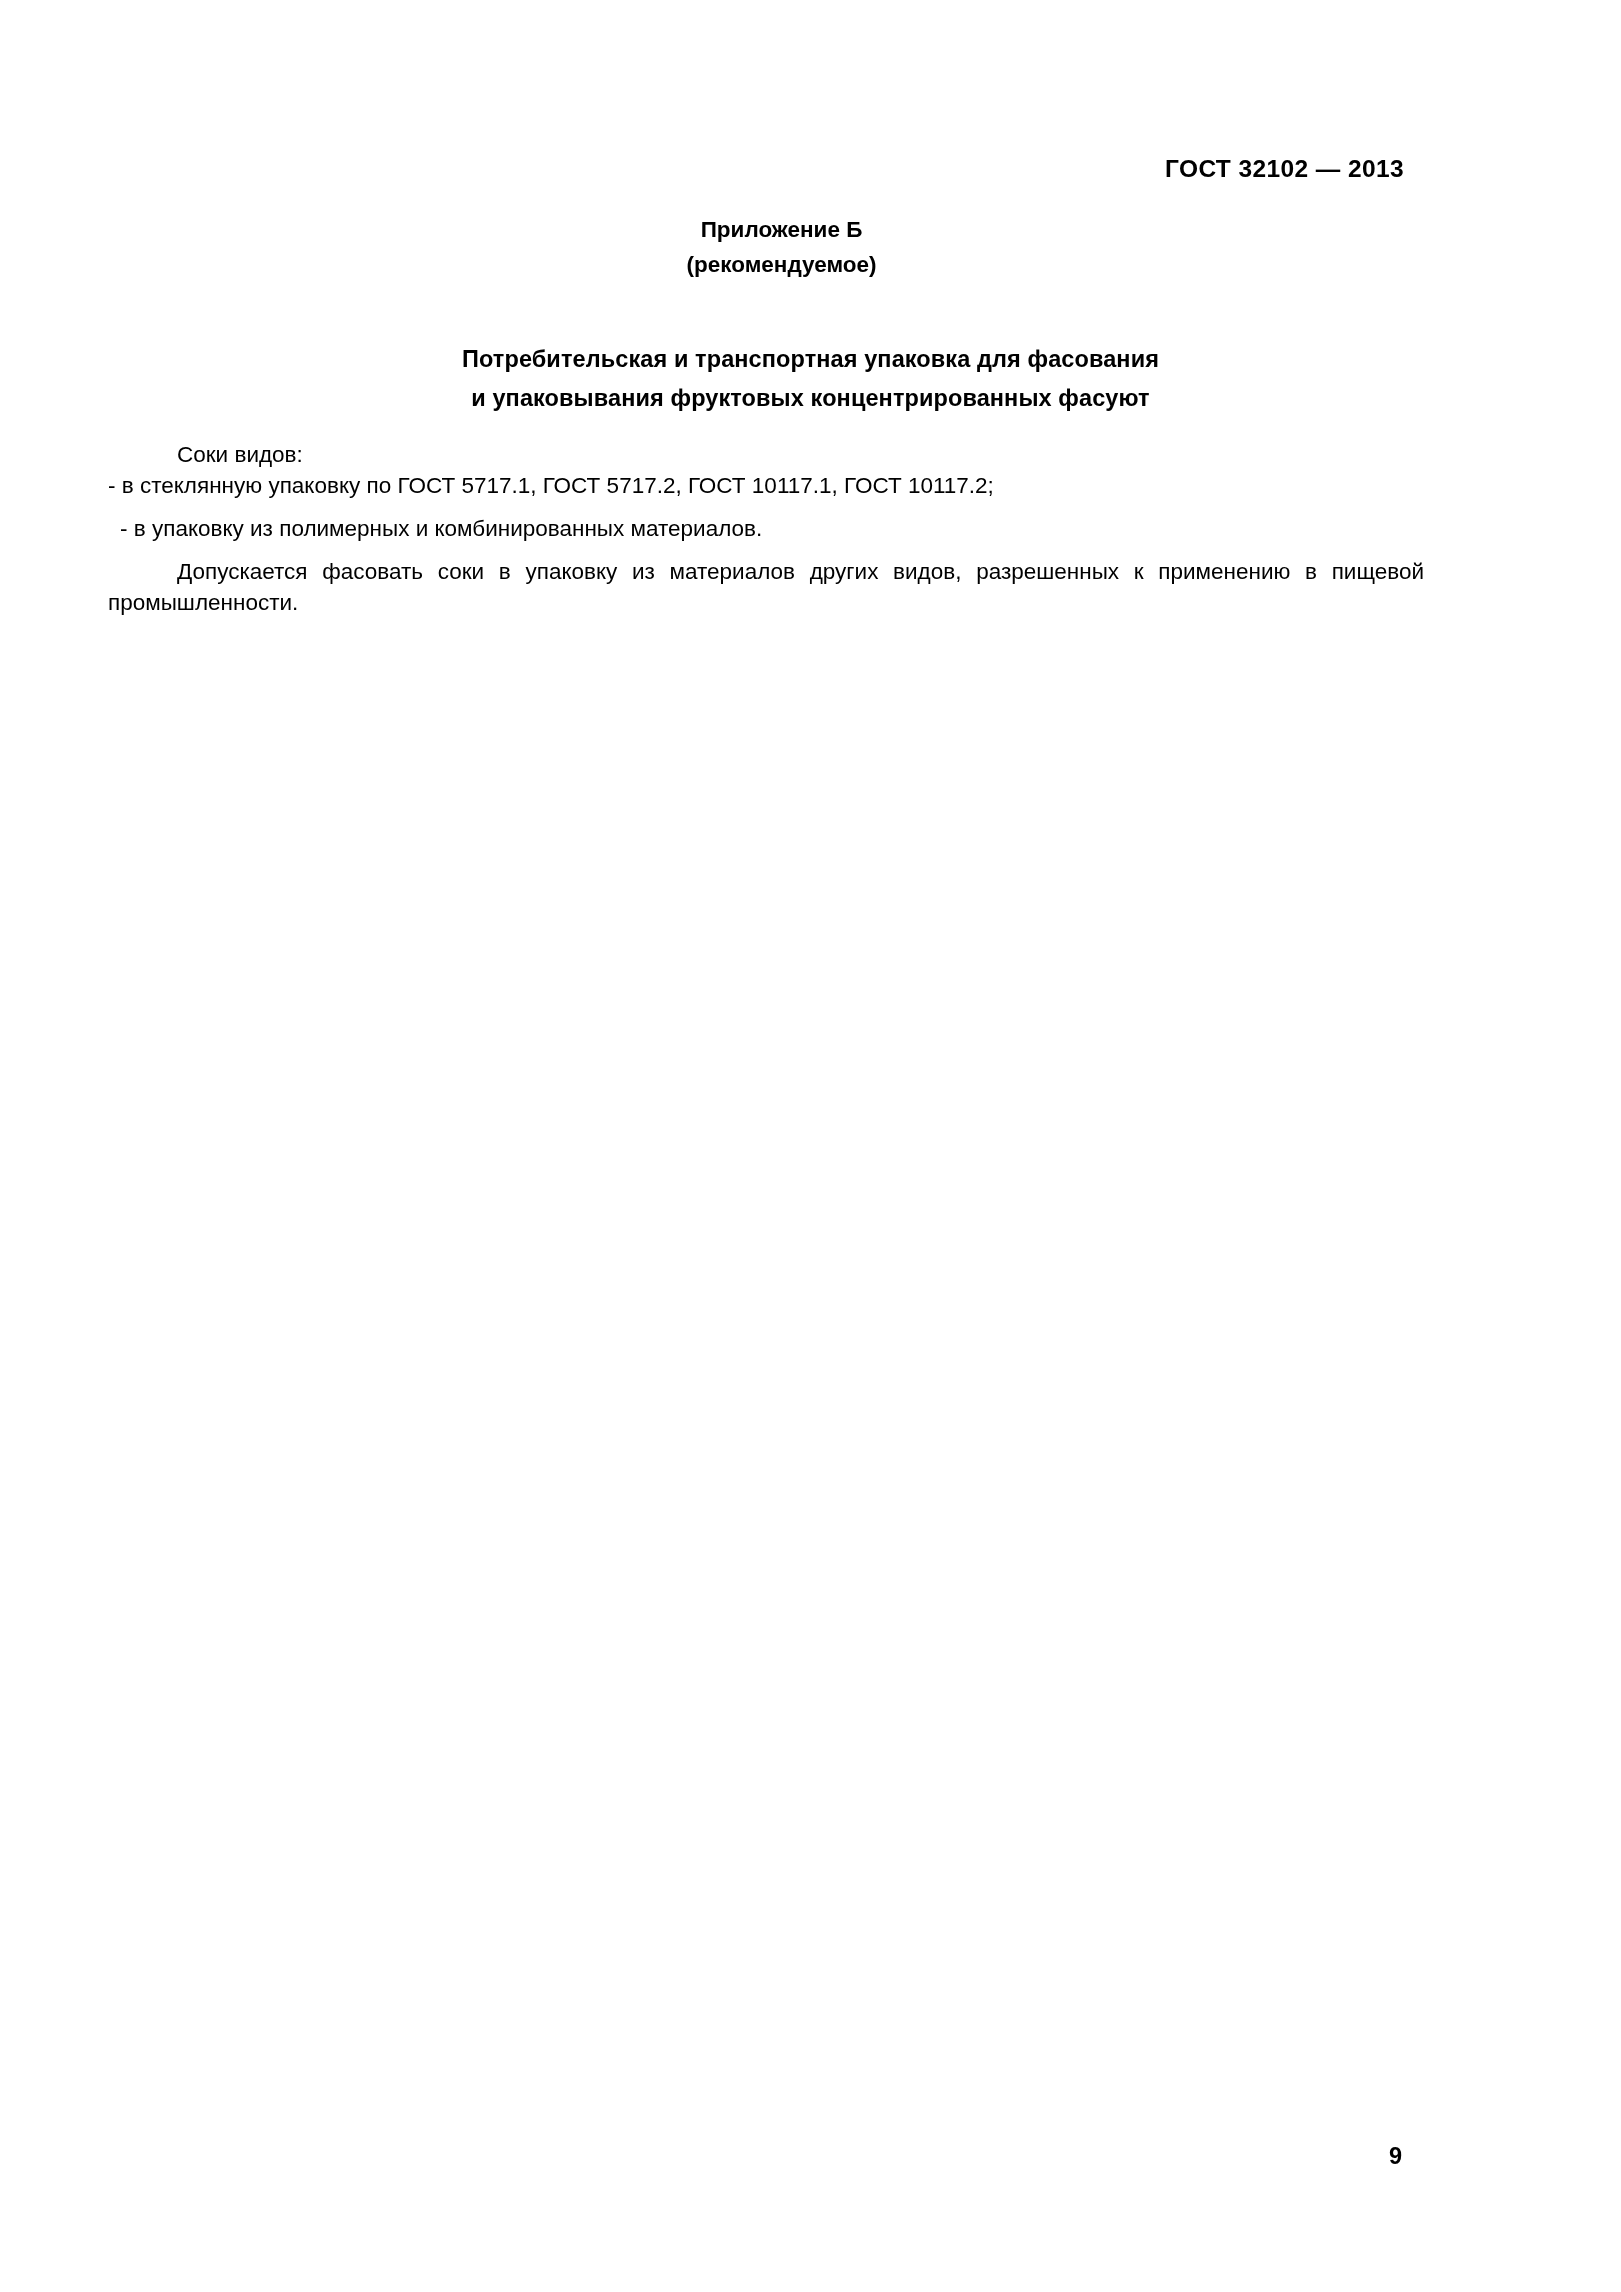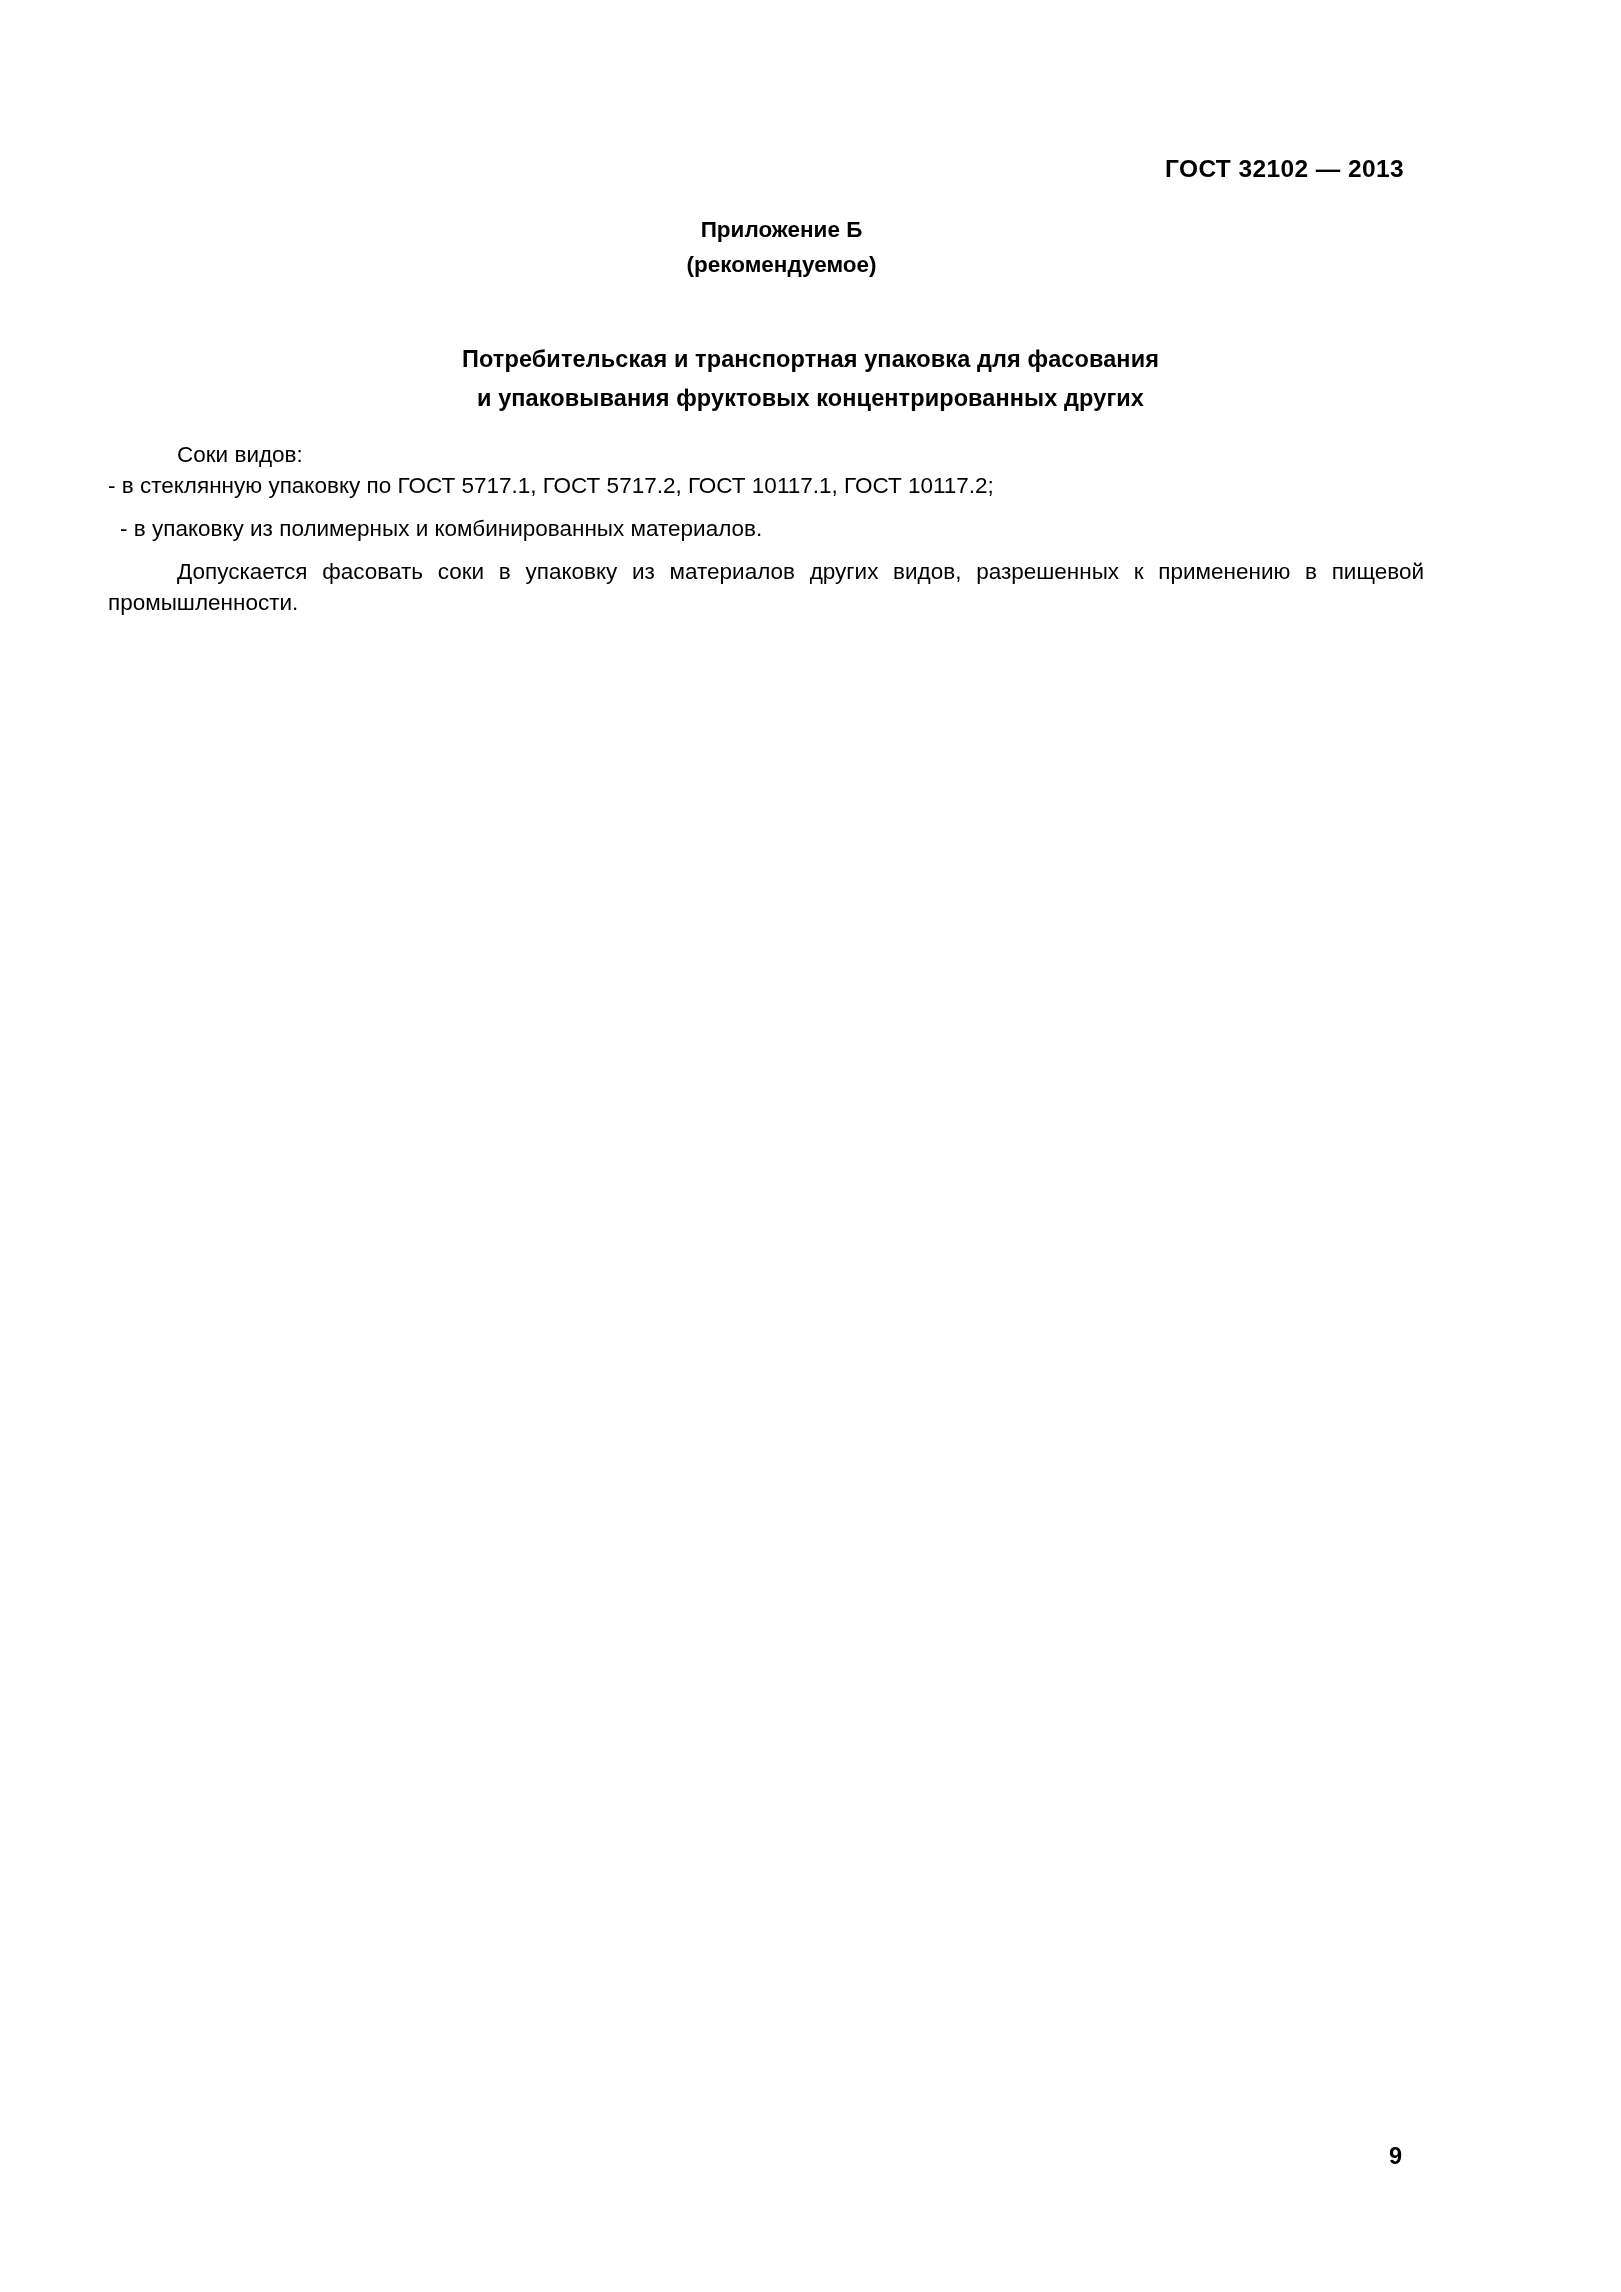--- a/index.html
+++ b/index.html
@@ -86,21 +86,21 @@
 
   <div class="header-standard">ГОСТ 32102 — 2013</div>
 
   <div class="annex-block">
     <div class="annex-title">Приложение Б</div>
     <div class="annex-sub">(рекомендуемое)</div>
   </div>
 
   <div class="doc-title">
     <div>Потребительская и транспортная упаковка для фасования</div>
-    <div>и упаковывания фруктовых концентрированных других</div>
+    <div>и упаковывания фруктовых концентрированных фасуют</div>
   </div>
 
   <div class="body-text">
     <p class="p-indent" style="margin:0;">Соки видов:</p>
     <p style="margin:0;">- в стеклянную упаковку по ГОСТ 5717.1, ГОСТ 5717.2, ГОСТ 10117.1, ГОСТ 10117.2;</p>
     <p style="margin:12px;">- в упаковку из полимерных и комбинированных материалов.</p>
     <p class="p-just" style="margin:0;">Допускается фасовать соки в упаковку из материалов других видов, разрешенных к применению в пищевой промышленности.</p>
   </div>
 
   <div class="page-number">9</div>

